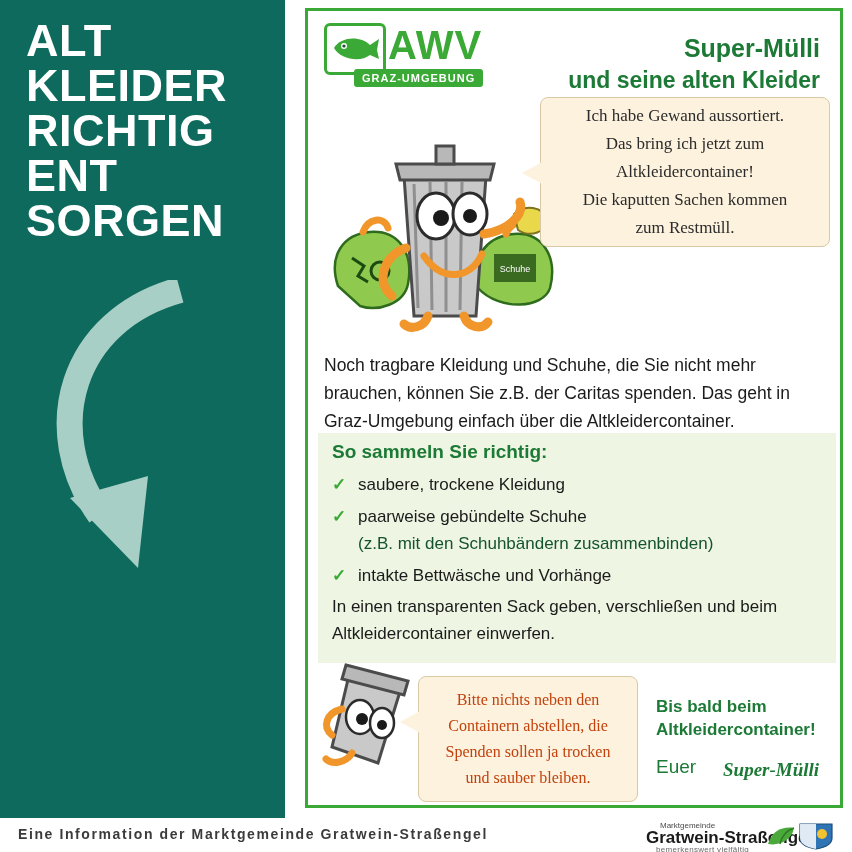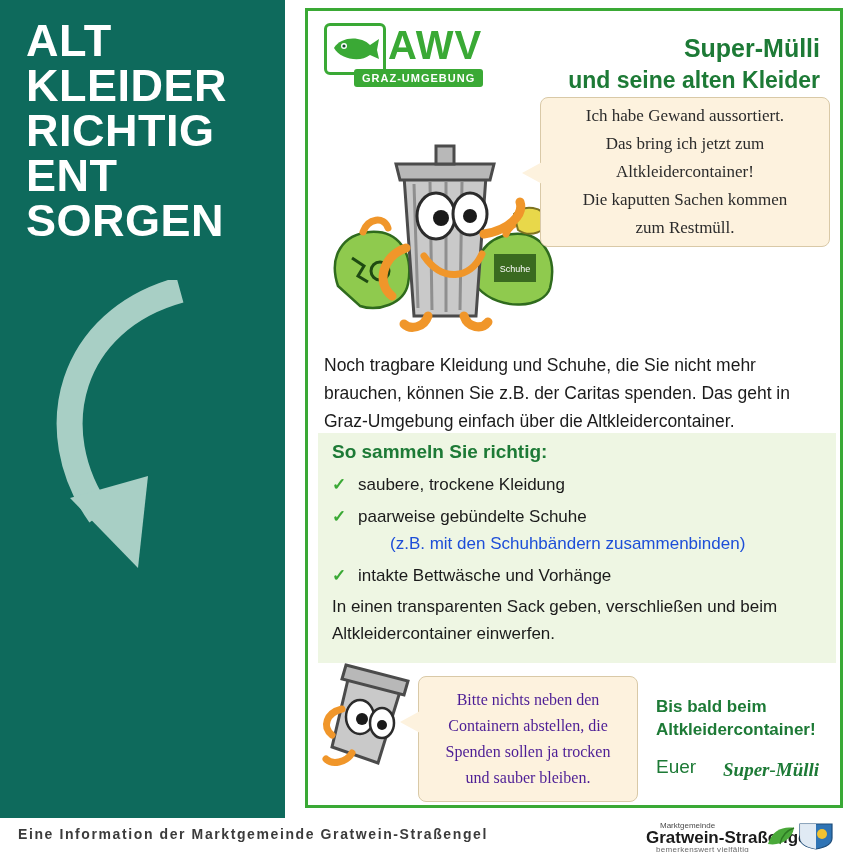--- a/index.html
+++ b/index.html
@@ -93,33 +93,33 @@
     position:absolute;left:10px;top:422px;width:518px;height:230px;
     background:#eef6e3;
   }
   .gb-title{
     position:absolute;left:14px;top:8px;color:#1d7a36;font-weight:bold;
     font-size:19px;
   }
   .gb-list{position:absolute;left:14px;top:38px;width:490px;}
   .gb-item{position:relative;padding-left:26px;font-size:17px;line-height:27px;color:#1b1b1b;margin-bottom:5px;}
   .gb-item .chk{position:absolute;left:0;top:0;color:#3aa935;font-weight:bold;font-size:17px;}
-  .gb-sub{font-size:17px;line-height:27px;color:#1d4ed8;margin-left:32px;}
+  .gb-sub{font-size:17px;line-height:27px;color:#14532d;}
   .gb-foot{
     position:absolute;left:14px;top:160px;width:495px;
     font-size:17px;line-height:27px;color:#1b1b1b;
   }
 
   
   .bubble-bot{
     position:absolute;left:110px;top:665px;width:220px;
     background:#fdf2de;border:1px solid #d9c9a7;border-radius:8px;
     padding:10px 12px;box-sizing:border-box;
     font-family:"Liberation Serif", serif;font-size:16px;line-height:26px;
-    color:#4c1d95;text-align:center;
+    color:#c2410c;text-align:center;
   }
   .bubble-bot-tail{
     position:absolute;left:92px;top:700px;width:0;height:0;
     border-top:11px solid transparent;border-bottom:11px solid transparent;
     border-right:20px solid #fdf2de;
   }
 
   
   .mascot2{position:absolute;left:8px;top:648px;width:105px;height:115px;}
 

